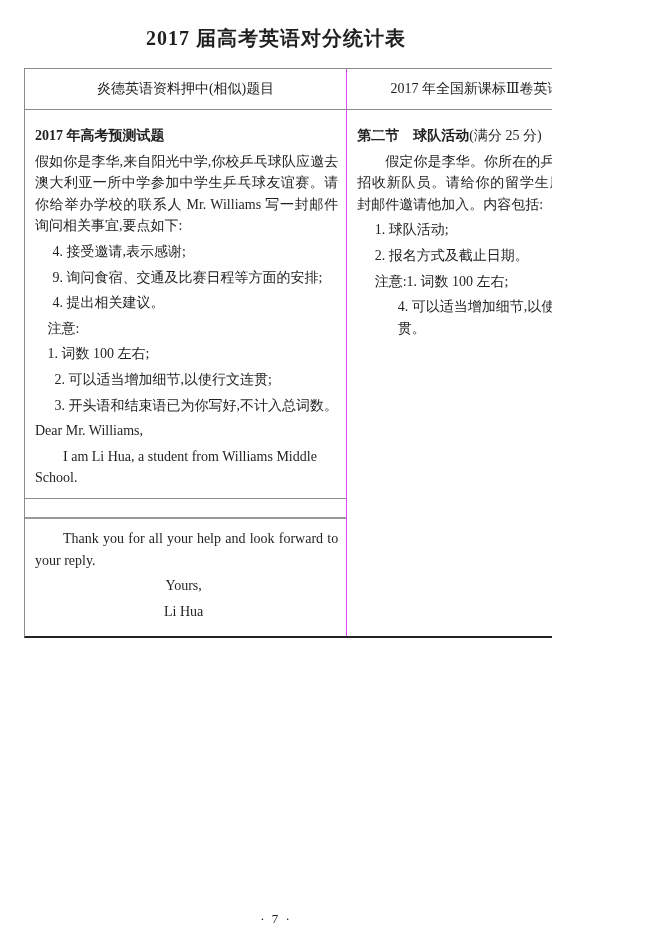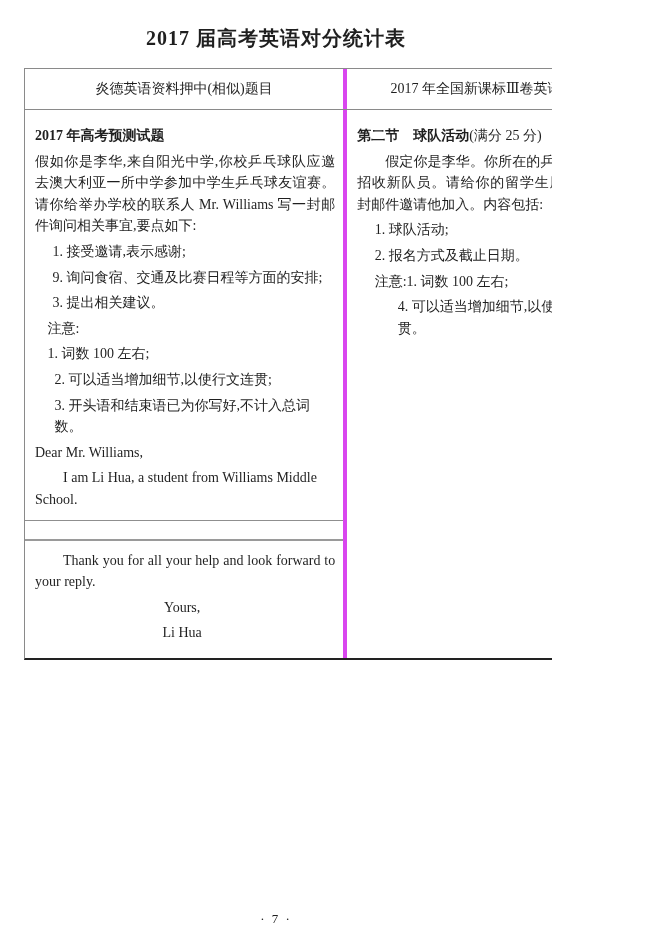--- a/index.html
+++ b/index.html
@@ -32,21 +32,21 @@
   }
   .thead { display: flex; border-bottom: 1px solid #8a8a8a; }
   .th {
     height: 40px;
     display: flex;
     align-items: center;
     justify-content: center;
     font-size: 14px;
     box-sizing: border-box;
   }
-  .col-left  { width: 53%; border-right: 4px solid #d946ef; }
+  .col-left  { width: 53%; border-right: 1px solid #d946ef; }
   .col-right { width: 47%; }
   .tbody { display: flex; align-items: stretch; min-height: 423px; }
   .td {
     font-size: 14px;
     line-height: 21.6px;
     box-sizing: border-box;
     padding: 11px 4px 10px 6px;
   }
   .td p { margin: 4px; }
   .bold { font-weight: bold; }
@@ -87,23 +87,23 @@
     <div class="thead">
       <div class="th col-left">炎德英语资料押中(相似)题目</div>
       <div class="th col-right">2017 年全国新课标Ⅲ卷英语题目</div>
     </div>
 
     <div class="tbody">
 
       <div class="td col-left">
         <p class="bold">2017 年高考预测试题</p>
         <p class="just">假如你是李华,来自阳光中学,你校乒乓球队应邀去澳大利亚一所中学参加中学生乒乓球友谊赛。请你给举办学校的联系人 Mr. Williams 写一封邮件询问相关事宜,要点如下:</p>
-        <p class="ind-num">1. 接受邀请,表示感谢;</p>
+        <p class="ind-num">4. 接受邀请,表示感谢;</p>
         <p class="ind-num">9. 询问食宿、交通及比赛日程等方面的安排;</p>
-        <p class="ind-num">3. 提出相关建议。</p>
+        <p class="ind-num">4. 提出相关建议。</p>
         <p class="ind-note">注意:</p>
         <p class="ind-note">1. 词数 100 左右;</p>
         <p class="ind-note2">2. 可以适当增加细节,以使行文连贯;</p>
         <p class="ind-note2">3. 开头语和结束语已为你写好,不计入总词数。</p>
         <p>Dear Mr. Williams,</p>
         <p class="tindent">I am Li Hua, a student from Williams Middle School.</p>
         <div class="write-line"></div>
         <div class="write-line thick"></div>
         <p class="tindent just closing">Thank you for all your help and look forward to your reply.</p>
         <p class="sign">Yours,</p>

